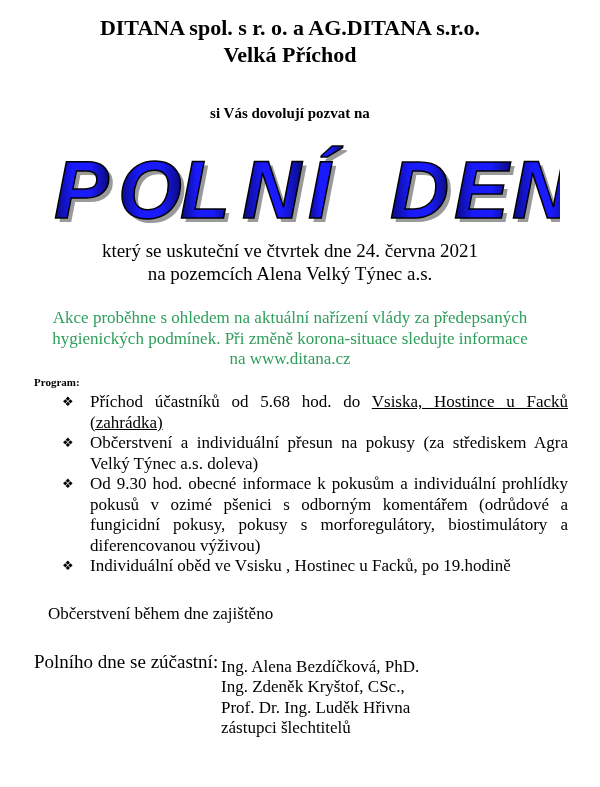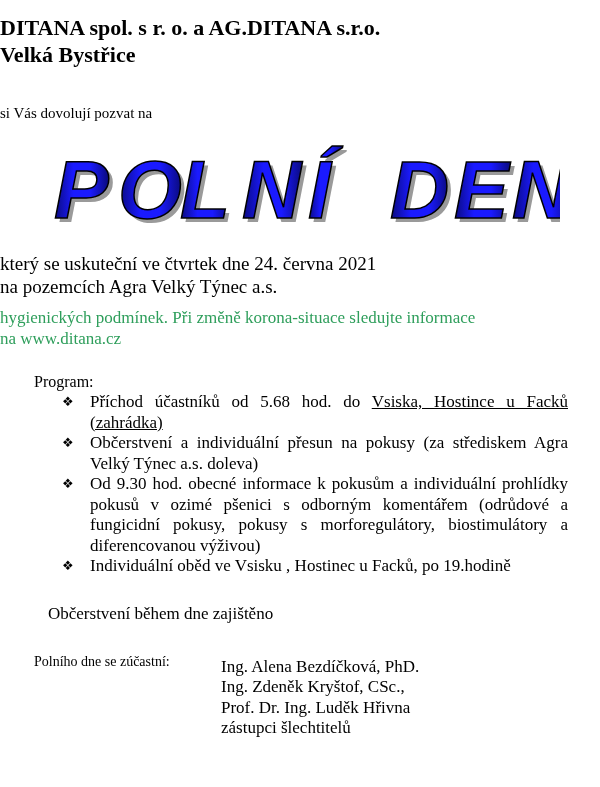--- a/index.html
+++ b/index.html
@@ -9,62 +9,63 @@
   }
   body {
     width: 600px;
     height: 787px;
     position: relative;
     overflow: hidden;
     font-family: "Liberation Serif", "DejaVu Serif", serif;
     color: #000;
   }
   .abs { position: absolute; }
-  .center { left: 0; width: 580px; text-align: left; }
+  .center { left: 0; width: 580px; text-align: center; }
 
   .org-title {
     top: 14px;
     font-weight: bold;
     font-size: 22px;
     line-height: 27px;
   }
   .invite {
     top: 104px;
-    font-weight: normal;
+    font-weight: bold;
     font-size: 15px;
     line-height: 18px;
   }
 
   
   .big-title {
     top: 140px;
     left: 50px;
     width: 510px;
     height: 85px;
   }
   .big-title svg { display: block; }
 
   .event-info {
-    top: 252px;
+    top: 239px;
     font-size: 19px;
     line-height: 23px;
   }
 
   .notice {
     top: 308px;
     font-size: 17px;
     line-height: 20.5px;
     color: #2e9e5b;
   }
 
   .program-label {
     top: 372px;
     left: 34px;
-    font-size: 16px;
+    font-size: 11px;
     line-height: 20px;
+    font-weight: bold;
   }
 
   .program-list {
     top: 392px;
     left: 60px;
     width: 508px;
     margin: 0;
     padding: 0;
     list-style: none;
     font-size: 17px;
@@ -89,39 +90,39 @@
     top: 604px;
     left: 34px;
     font-size: 17px;
     line-height: 20px;
     margin-left: 14px;
   }
 
   .participants-label {
     top: 652px;
     left: 34px;
-    font-size: 14px;
+    font-size: 19px;
     line-height: 20px;
   }
   .participants-list {
     top: 652px;
     left: 216px;
     margin: 5px;
     padding: 0;
     list-style: none;
     font-size: 17px;
     line-height: 20.3px;
   }
 </style>
 </head>
 <body>
 
 <div class="abs center org-title">
   <div>DITANA spol. s r. o. a AG.DITANA s.r.o.</div>
-  <div>Velká Bystřice</div>
+  <div>Velká Příchod</div>
 </div>
 
 <div class="abs center invite">si  Vás dovolují pozvat na</div>
 
 <div class="abs big-title">
   <svg width="510" height="85" viewBox="0 0 510 85">
     <defs>
       <linearGradient id="tg" x1="0" y1="0" x2="1" y2="0">
         <stop offset="0" stop-color="#0a0a7a"></stop>
         <stop offset="0.35" stop-color="#1a1aff"></stop>
@@ -149,24 +150,25 @@
         <text x="340" y="78">D</text>
         <text x="404" y="78">E</text>
         <text x="462" y="78">N</text>
       </g>
     </g>
   </svg>
 </div>
 
 <div class="abs center event-info">
   <div>který se uskuteční ve čtvrtek dne 24. června 2021</div>
-  <div>na pozemcích Agra Velký Týnec a.s.</div>
+  <div>na pozemcích Alena Velký Týnec a.s.</div>
 </div>
 
 <div class="abs center notice">
+  <div>Akce proběhne s ohledem na aktuální nařízení vlády za předepsaných</div>
   <div>hygienických podmínek. Při změně korona-situace sledujte informace</div>
   <div>na www.ditana.cz</div>
 </div>
 
 <div class="abs program-label">Program:</div>
 
 <ul class="abs program-list">
   <li>
     <span class="bullet">❖</span>
     <span>Příchod účastníků od 5.68 hod. do </span><span class="u">Vsiska, Hostince u Facků (zahrádka)</span>

